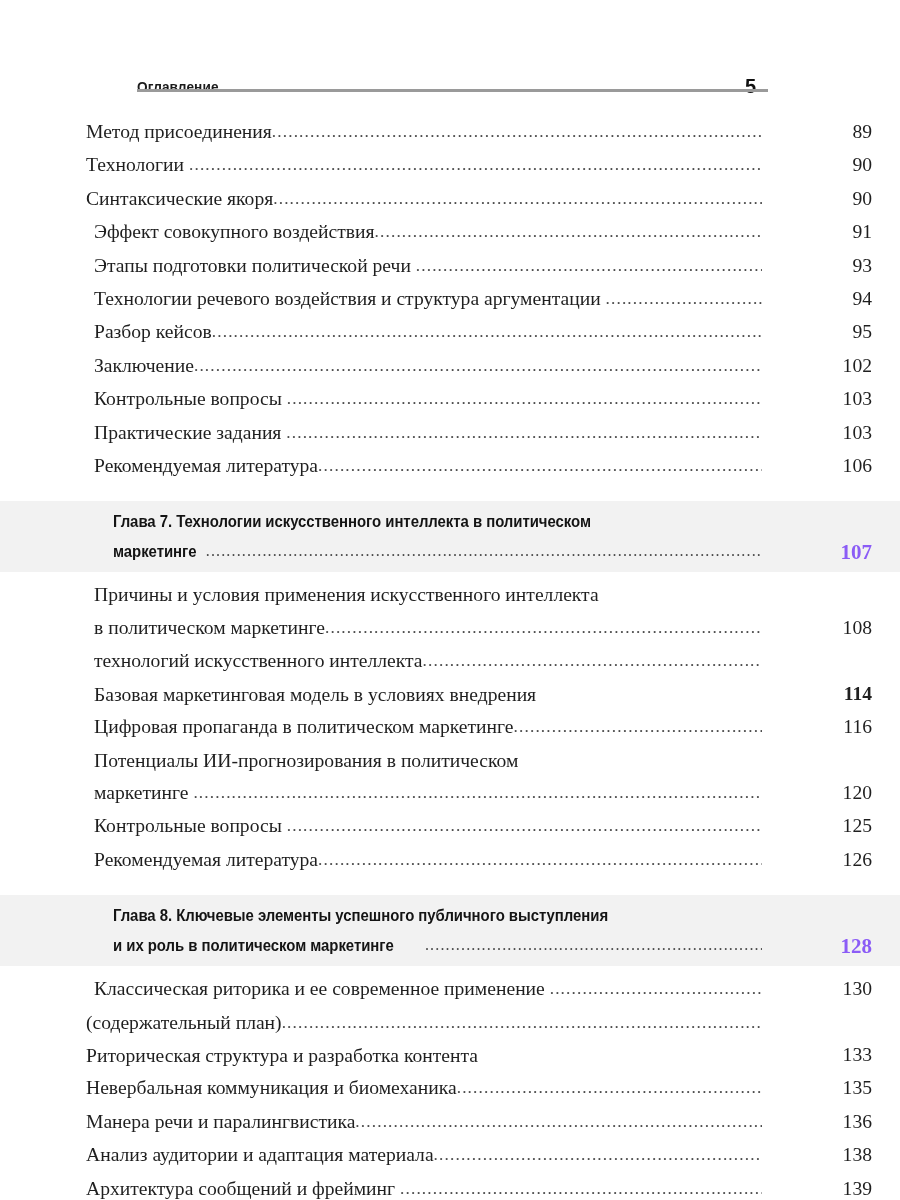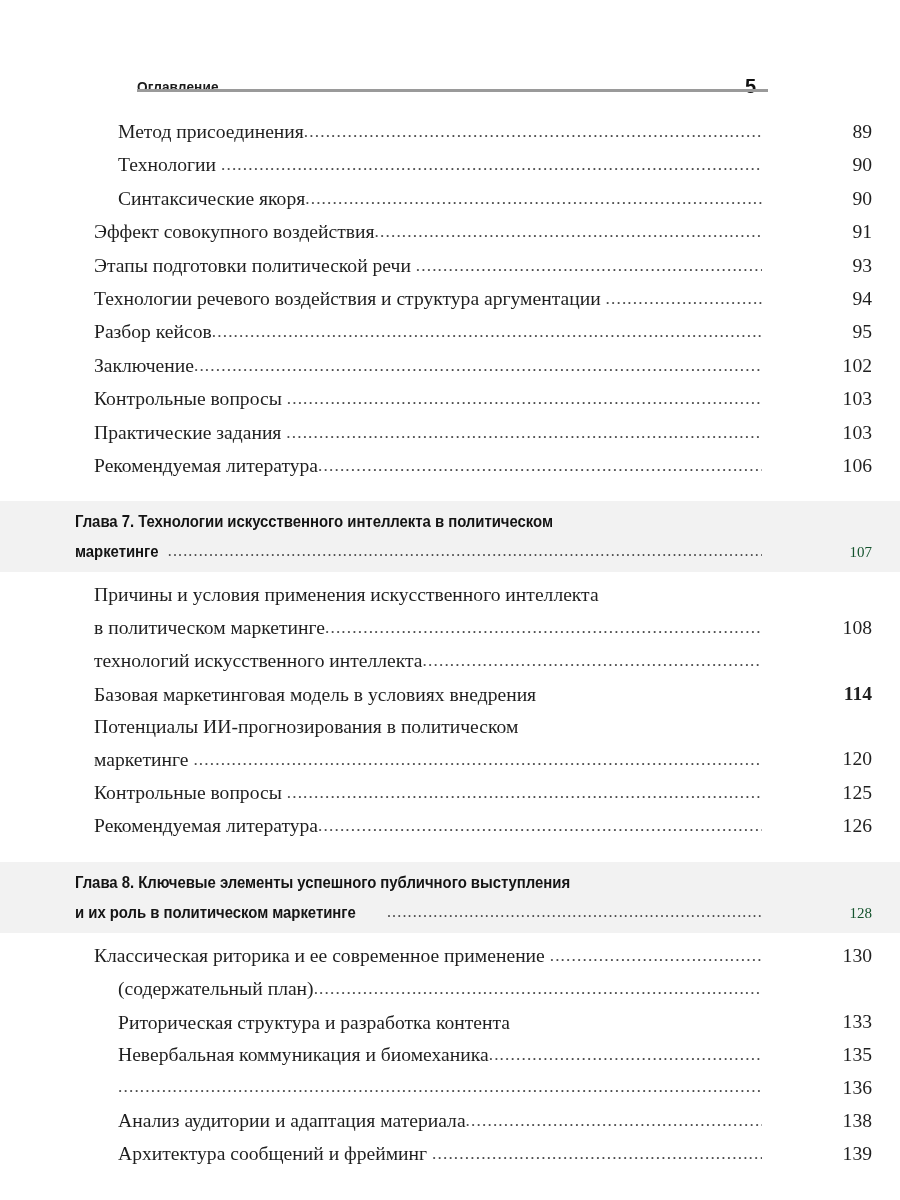--- a/index.html
+++ b/index.html
@@ -116,62 +116,62 @@
     box-sizing: border-box;
   }
 
   
   .lvl1, .lvl2 {
     font-size: 19.6px;
     line-height: 32.4px;
     color: #1f1f1f;
   }
   .lvl1 .line { padding-left: 94px; }
-  .lvl2 .line { padding-left: 118px; }
+  .lvl2 .line { padding-left: 86px; }
   .lvl1 .pg, .lvl2 .pg {
     font-size: 19.6px;
     line-height: 32.4px;
   }
 
   
   .chapter {
     position: relative;
     background: #f2f2f2;
     margin-top: 18px;
     margin-bottom: 7px;
     padding-top: 6px;
     padding-bottom: 5px;
     box-sizing: border-box;
   }
   .chapter .line {
-    padding-left: 75px;
+    padding-left: 113px;
     font-family: "Liberation Sans Narrow", "Liberation Sans", sans-serif;
     font-weight: 700;
     font-size: 16.6px;
     line-height: 30px;
     color: #141414;
     letter-spacing: -0.05px;
   }
   .chapter .line .txt {
     transform: scaleX(0.9);
     transform-origin: left center;
   }
   .chapter .line .leader {
     font-family: "Liberation Serif", serif;
     font-weight: 400;
     color: #4a4a4a;
     letter-spacing: 1.15px;
     font-size: 16px;
   }
   .chapter .pg {
     font-family: "Liberation Serif", "DejaVu Serif", serif;
-    font-weight: 400;
-    font-size: 15px;
+    font-weight: 700;
+    font-size: 21px;
     line-height: 30px;
-    color: #14532d;
+    color: #8b5cf6;
   }
   .chapter .pg.second-line {
     top: 36px;
   }
 </style>
 </head>
 <body>
 
 <div class="page">
 
@@ -286,20 +286,25 @@
           <span class="txt">технологий искусственного интеллекта</span>
           <span class="leader"></span>
         </div>
         <div class="line nodots">
           <span class="txt">Базовая маркетинговая модель в условиях внедрения</span>
           <span class="leader"></span>
         </div>
         <div class="pg" style="top: 32.4px; font-weight: bold;">114</div>
       </div>
       <div class="toc-entry lvl1">
+        <div class="line">
+          <span class="txt">Цифровая пропаганда в политическом маркетинге</span>
+          <span class="leader"></span>
+        </div>
+        <div class="pg" style="top: 0px;">116</div>
       </div>
       <div class="toc-entry lvl1">
         <div class="line nodots">
           <span class="txt">Потенциалы ИИ-прогнозирования в политическом</span>
           <span class="leader"></span>
         </div>
         <div class="line">
           <span class="txt">маркетинге </span>
           <span class="leader"></span>
         </div>
@@ -350,20 +355,21 @@
       </div>
       <div class="toc-entry lvl2">
         <div class="line">
           <span class="txt">Невербальная коммуникация и биомеханика</span>
           <span class="leader"></span>
         </div>
         <div class="pg" style="top: 0px;">135</div>
       </div>
       <div class="toc-entry lvl2">
         <div class="line">
+          <span class="txt">Манера речи и паралингвистика</span>
           <span class="leader"></span>
         </div>
         <div class="pg" style="top: 0px;">136</div>
       </div>
       <div class="toc-entry lvl2">
         <div class="line">
           <span class="txt">Анализ аудитории и адаптация материала</span>
           <span class="leader"></span>
         </div>
         <div class="pg" style="top: 0px;">138</div>

